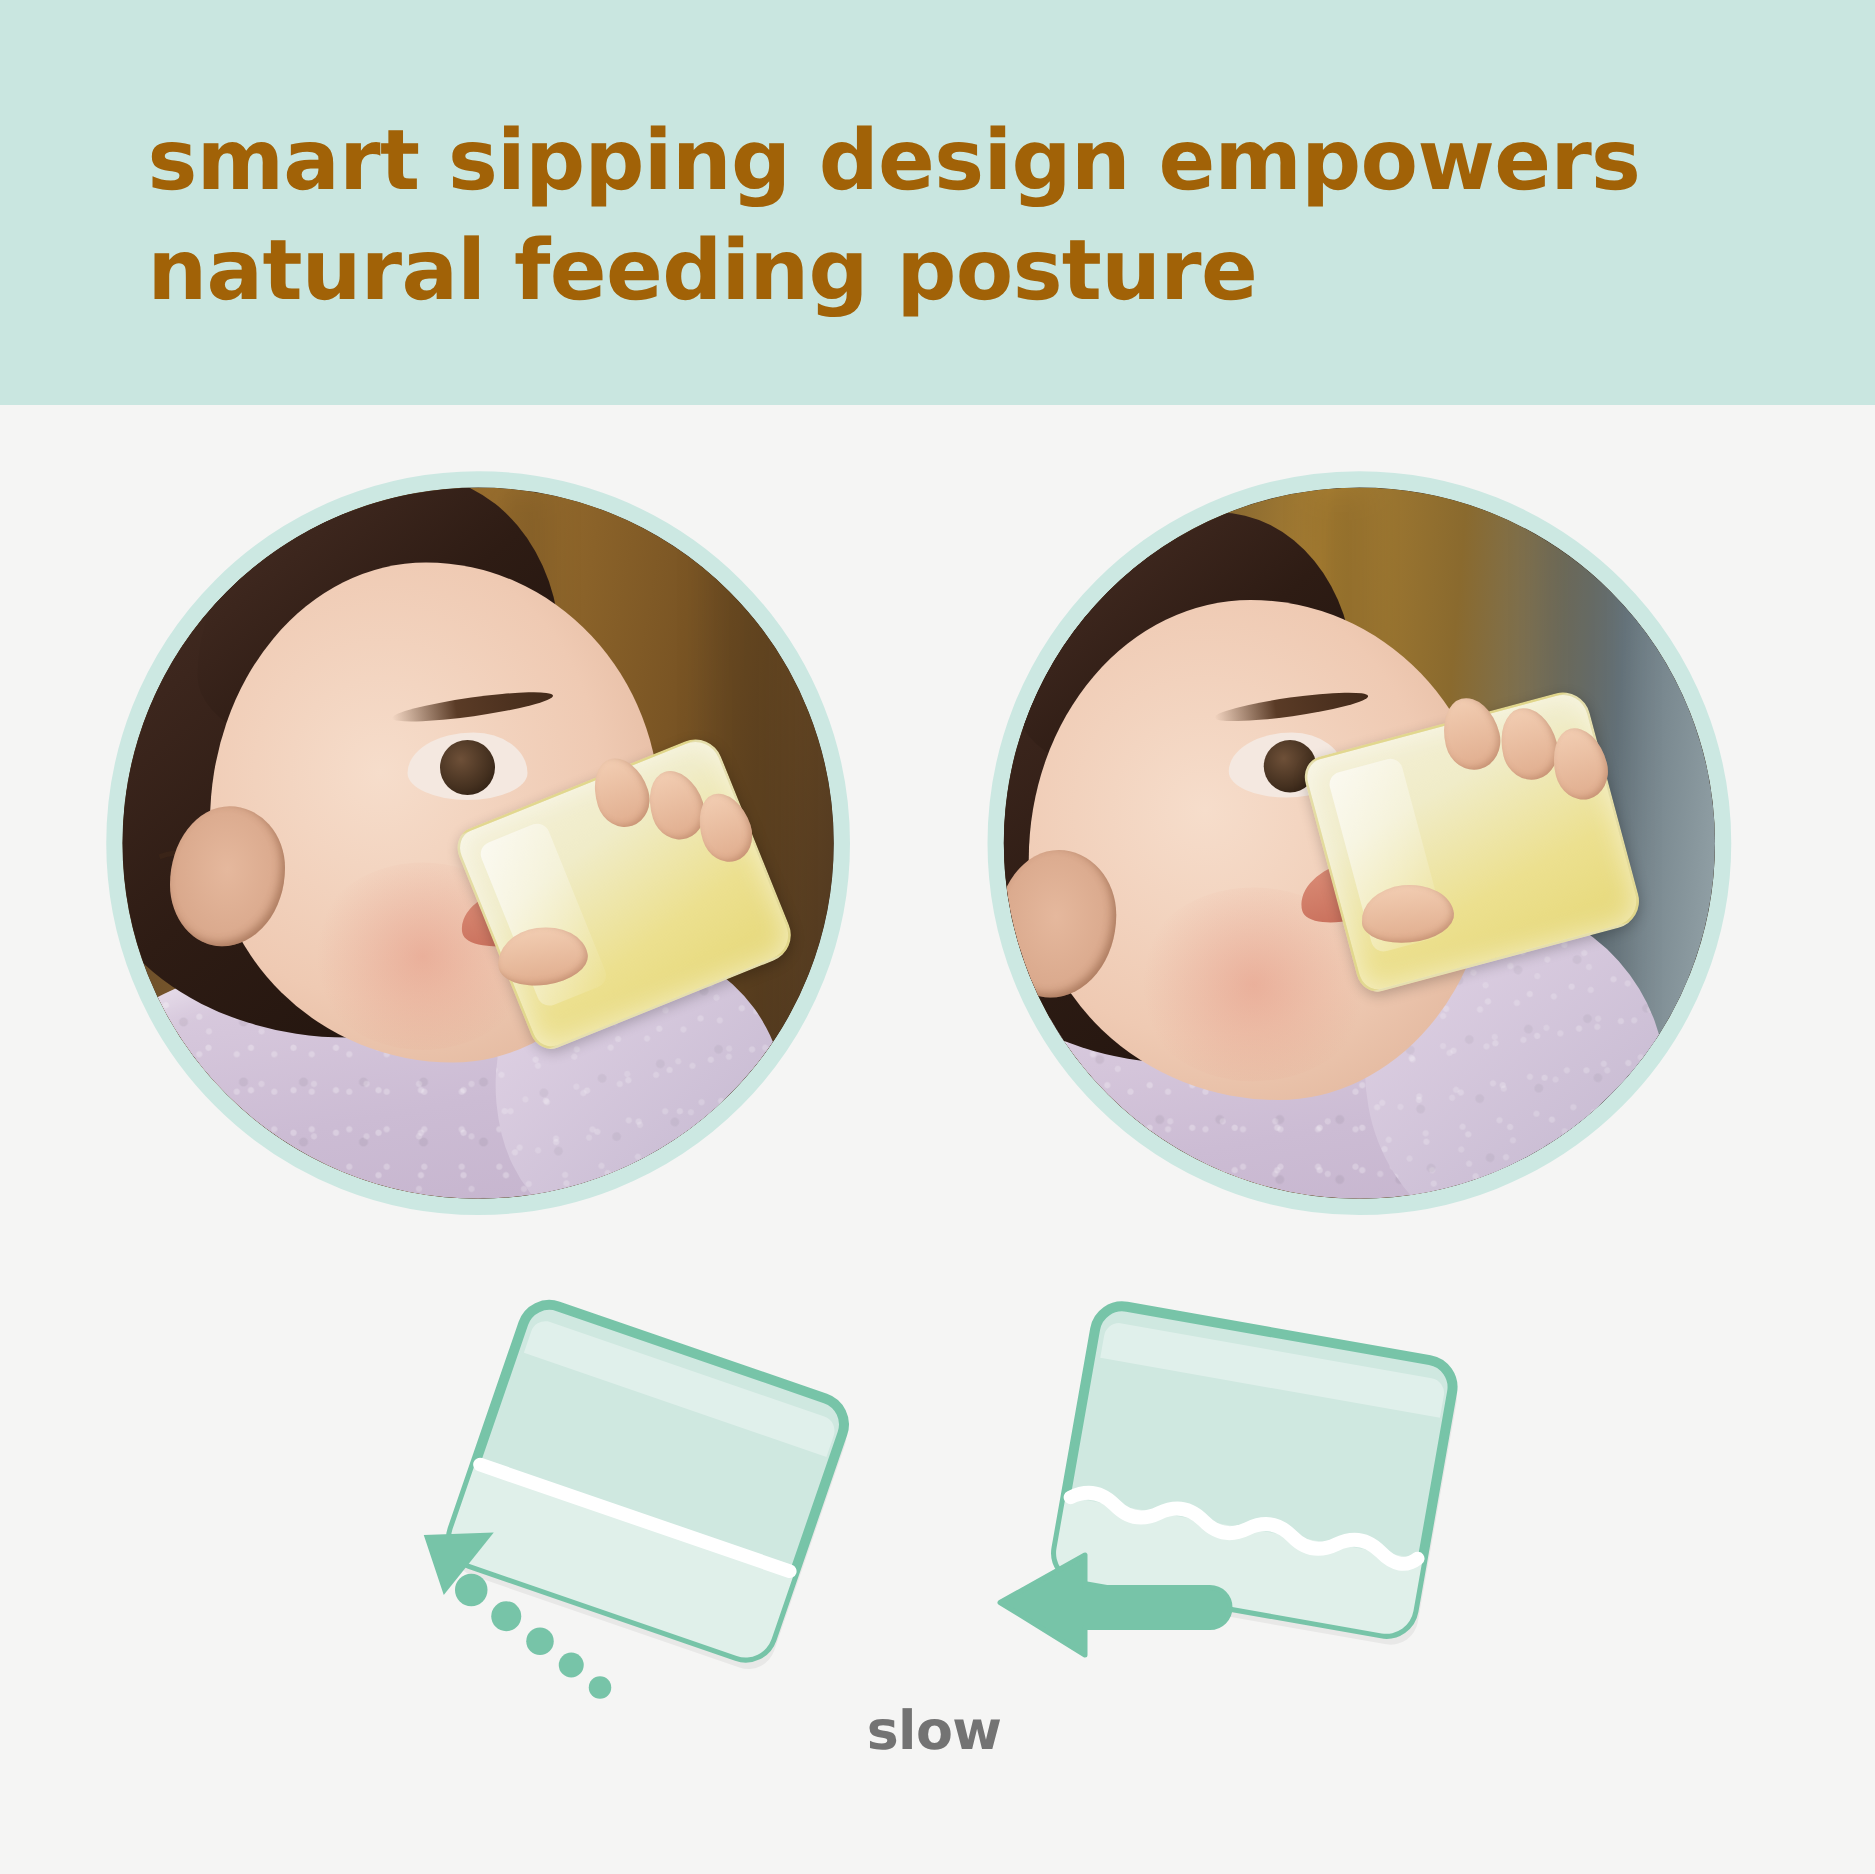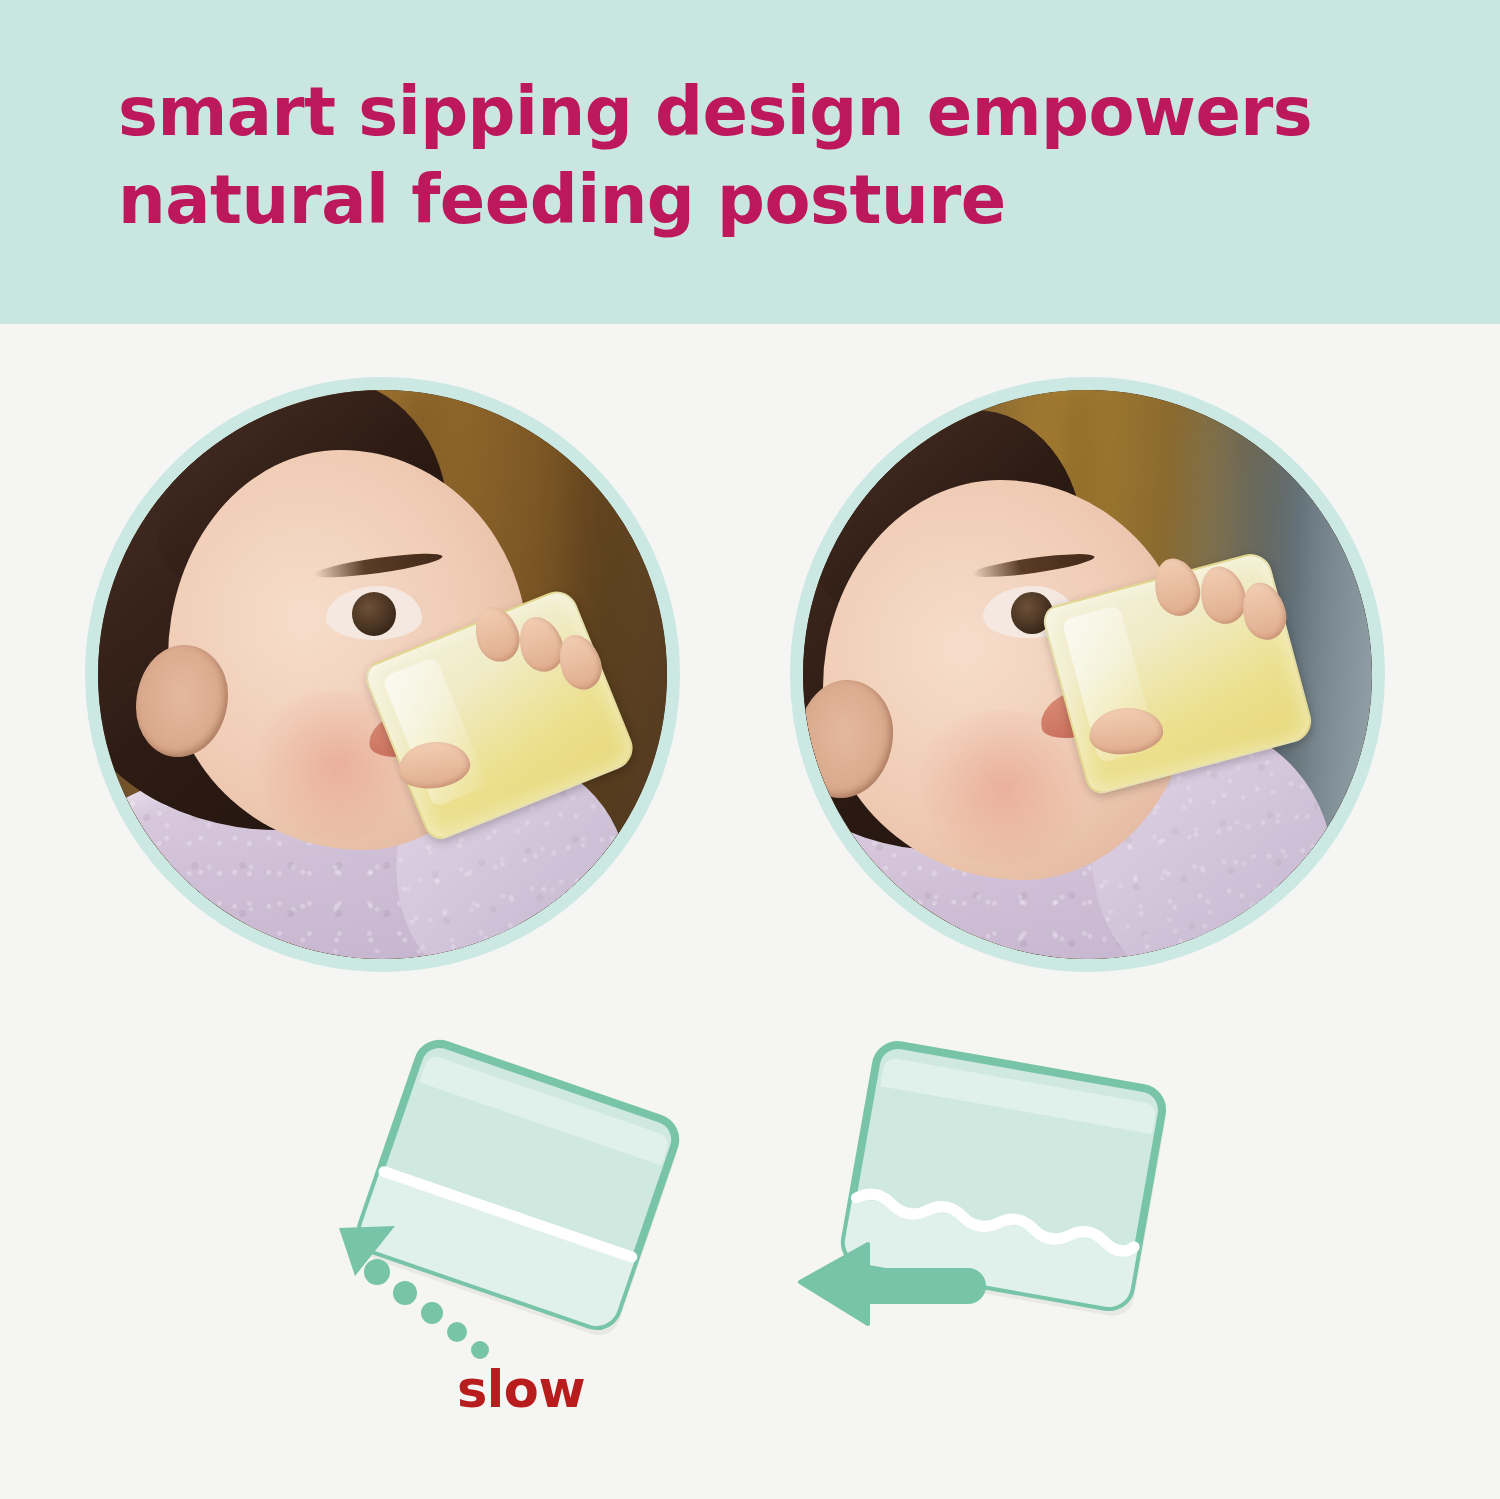--- a/index.html
+++ b/index.html
@@ -21,23 +21,23 @@
     left: 0;
     top: 0;
     width: 1500px;
     height: 324px;
     background: #c9e6e0;
     box-sizing: border-box;
   }
   .headline {
     position: absolute;
     left: 118px;
-    top: 68px;
+    top: 84px;
     width: 1300px;
-    color: #be185d;
+    color: #a16207;
     font-family: "DejaVu Sans", sans-serif;
     font-size: 67px;
     font-weight: 700;
     line-height: 1.32;
     letter-spacing: -0.5px;
     white-space: pre-line;
   }
 
   
   .photo-row {
@@ -188,25 +188,25 @@
     height: 420px;
   }
   .diagram.slow { left: 235px; top: 0; }
   .diagram.fast { left: 740px; top: 0; }
 
   .label {
     position: absolute;
     top: 330px;
     left: 0;
     width: 560px;
-    text-align: center;
+    text-align: right;
     font-family: "DejaVu Sans", sans-serif;
-    font-size: 51px;
+    font-size: 43px;
     font-weight: 700;
-    color: #b91c1c;
+    color: #737373;
     letter-spacing: -0.5px;
   }
   .diagram.slow .label { padding-left: 6px; }
   .diagram.fast .label { padding-left: 14px; }
 
   .svg-art { position:absolute; left:0; top:0; }
 
   
   .nosel { user-select: none; }
 </style>

